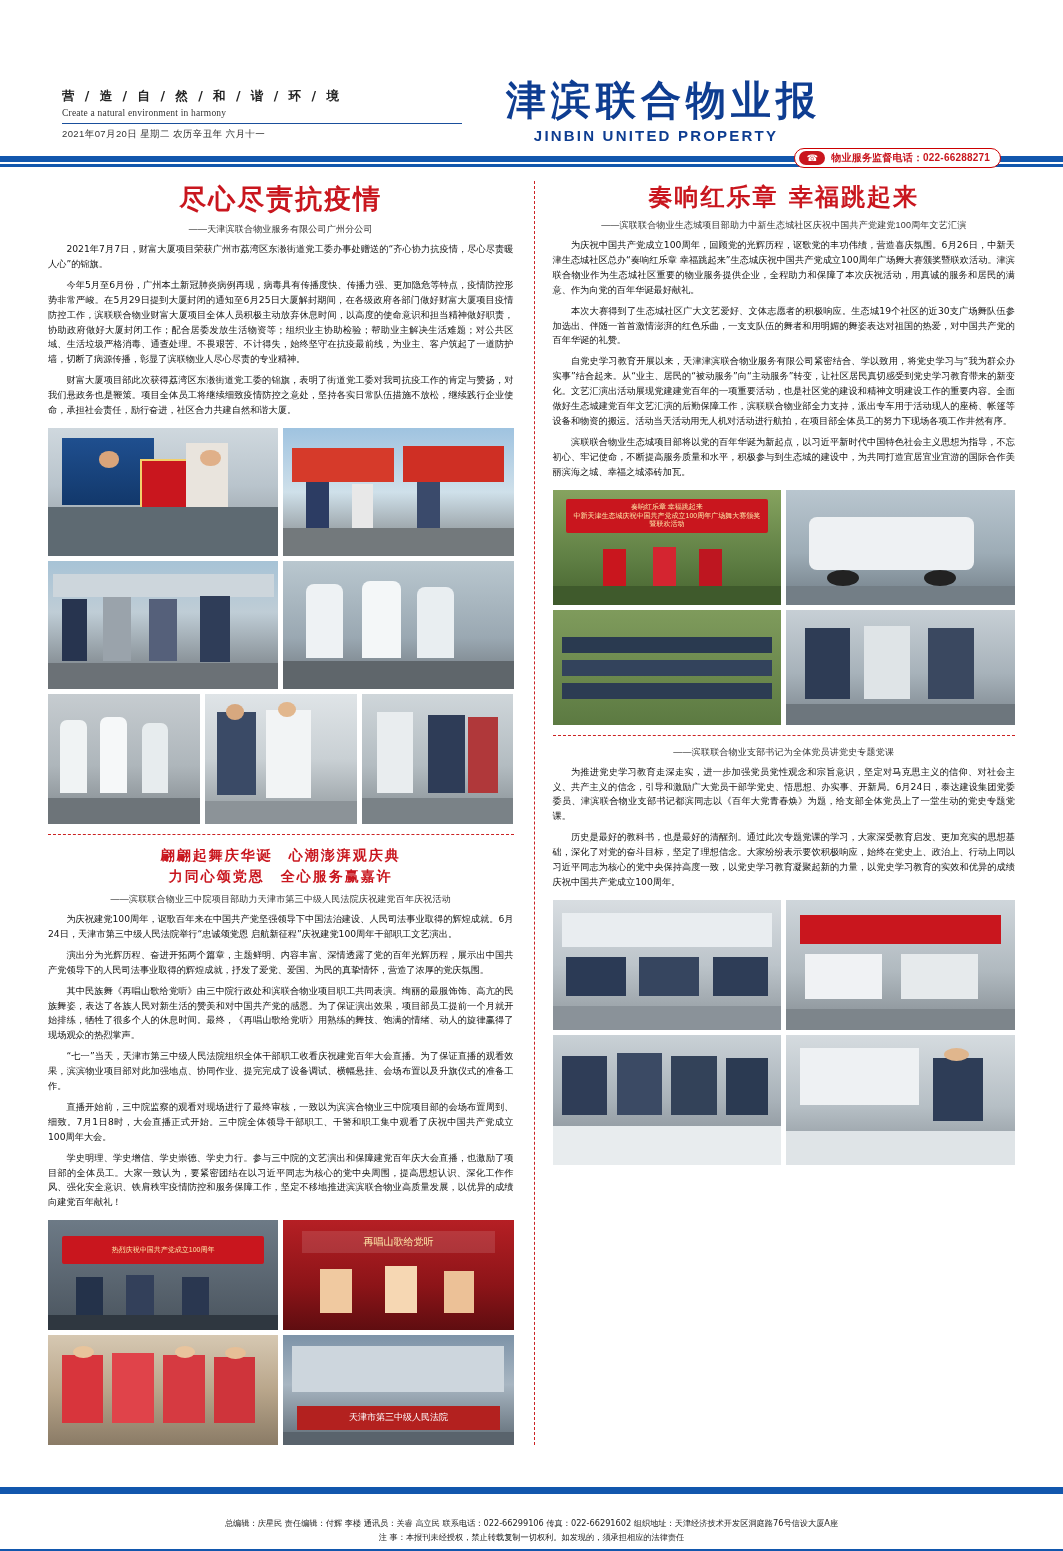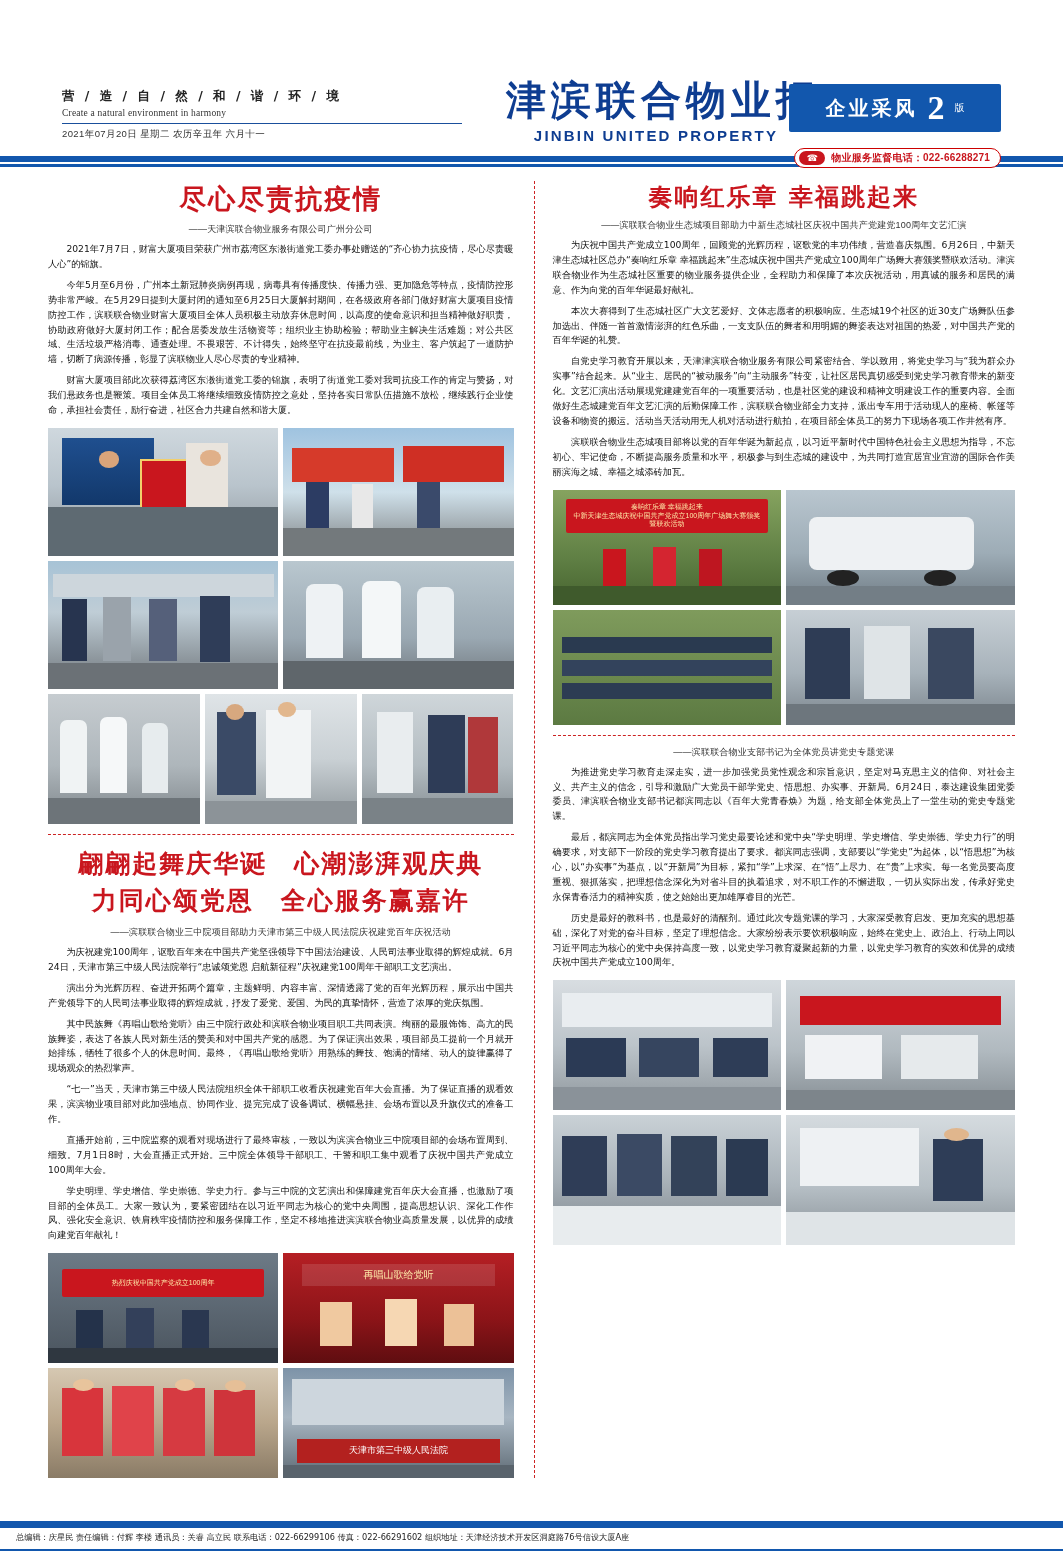--- a/index.html
+++ b/index.html
@@ -78,21 +78,21 @@
 
   .hr-dash { border-top:1px dashed #c22; margin:10px 0 10px 0; }
 
   .art-title {
     text-align:center; color:#c9161e; font-weight:bold;
     font-family:"DejaVu Sans", sans-serif;
     letter-spacing:2px;
   }
   .t1 { font-size:27px; }
   .t2 { font-size:24px; }
-  .t3 { font-size:25px; line-height:1.5; }
+  .t3 { font-size:14px; line-height:1.5; }
   .art-sub {
     text-align:center; font-size:9px; color:#333; margin-top:6px; letter-spacing:0.2px;
   }
 
   .para {
     font-size:9.2px; line-height:1.62; color:#111; text-align:justify;
     text-indent:2em; margin:6px 0 0 0;
     font-family:"DejaVu Sans", sans-serif;
   }
 
@@ -112,23 +112,22 @@
     color:#ffe9a8; font-size:7px; display:flex; align-items:center; justify-content:center;
     text-align:center; padding:0 4px; line-height:1.2;
   }
 
   
   .footer {
     position:absolute; left:0; right:0; bottom:0;
   }
   .footer-bar { height:7px; background:#1257ad; }
   .footer-info {
-    font-size:8.2px; color:#222; line-height:1.7; padding:3px 0 4px 0;
-    font-family:"DejaVu Sans", sans-serif;
-    margin-left:16px;
+    text-align:center; font-size:8.2px; color:#222; line-height:1.7; padding:23px 0 4px 0;
+    font-family:"DejaVu Sans", sans-serif;
   }
   .footer-rule { height:2px; background:#1257ad; }
 </style>
 </head>
 <body>
 
 <div class="page">
 
   <div class="masthead">
 
@@ -137,25 +136,20 @@
       <div class="mast-slogan-en">Create a natural environment in harmony</div>
       <div class="mast-rule"></div>
       <div class="mast-date">2021年07月20日  星期二  农历辛丑年  六月十一</div>
     </div>
 
     <div class="mast-center">
       <div class="mast-title">津滨联合物业报</div>
       <div class="mast-title-en">JINBIN  UNITED  PROPERTY</div>
     </div>
 
-    <div class="mast-right">
-      <span class="sec">企业采风</span>
-      <span class="num">2</span>
-      <span class="sup">版</span>
-    </div>
 
     <div class="hotline">
       <span class="ico">☎</span>
       <span class="txt">物业服务监督电话：022-66288271</span>
     </div>
   </div>
 
   <div class="blue-bar"></div>
   <div class="blue-bar thin"></div>
 
@@ -340,21 +334,20 @@
               </div>
             </div>
           </div>
         </div>
 
         <div class="hr-dash"></div>
 
         <div>
           <div class="art-sub">——滨联联合物业支部书记为全体党员讲党史专题党课</div>
           <p class="para">为推进党史学习教育走深走实，进一步加强党员党性观念和宗旨意识，坚定对马克思主义的信仰、对社会主义、共产主义的信念，引导和激励广大党员干部学党史、悟思想、办实事、开新局。6月24日，泰达建设集团党委委员、津滨联合物业支部书记都滨同志以《百年大党青春焕》为题，给支部全体党员上了一堂生动的党史专题党课。</p>
-          <p class="para">最后，都滨同志为全体党员指出学习党史最要论述和党中央“学史明理、学史增信、学史崇德、学史力行”的明确要求，对支部下一阶段的党史学习教育提出了要求。都滨同志强调，支部要以“学党史”为起体，以“悟思想”为核心，以“办实事”为基点，以“开新局”为目标，紧扣“学”上求深、在“悟”上尽力、在“贵”上求实。每一名党员要高度重视、狠抓落实，把理想信念深化为对省斗目的执着追求，对不职工作的不懈进取，一切从实际出发，传承好党史永保青春活力的精神实质，使之始始出更加雄厚睿目的光芒。</p>
           <p class="para">历史是最好的教科书，也是最好的清醒剂。通过此次专题党课的学习，大家深受教育启发、更加充实的思想基础，深化了对党的奋斗目标，坚定了理想信念。大家纷纷表示要饮积极响应，始终在党史上、政治上、行动上同以习近平同志为核心的党中央保持高度一致，以党史学习教育凝聚起新的力量，以党史学习教育的实效和优异的成绩庆祝中国共产党成立100周年。</p>
 
           <div class="photos" style="grid-template-columns:1fr 1fr; grid-auto-rows:130px;">
             <div class="ph">
               <div class="sim" style="background:linear-gradient(180deg,#d8dde1 0%,#bcc4ca 50%,#8d959b 100%);">
                 <div style="position:absolute;left:4%;top:10%;right:4%;height:26%;background:#e9edf0;"></div>
                 <div style="position:absolute;left:6%;top:44%;width:26%;height:30%;background:#2b3a55;"></div>
                 <div style="position:absolute;left:38%;top:44%;width:26%;height:30%;background:#36455f;"></div>
                 <div style="position:absolute;left:70%;top:44%;width:24%;height:30%;background:#2e3d57;"></div>
                 <div class="floor" style="background:#8a9299;height:18%;"></div>
@@ -388,17 +381,18 @@
           </div>
         </div>
       </div>
     </div>
   </div>
 
   <div class="footer">
     <div class="footer-bar"></div>
     <div class="footer-info">
       <div>总编辑：庆星民  责任编辑：付辉 李楼   通讯员：关睿 高立民      联系电话：022-66299106      传真：022-66291602     组织地址：天津经济技术开发区洞庭路76号信设大厦A座</div>
+      <div>注  事：本报刊未经授权，禁止转载复制一切权利。如发现的，须承担相应的法律责任</div>
     </div>
     <div class="footer-rule"></div>
   </div>
 
 </div>
 
 </body></html>

